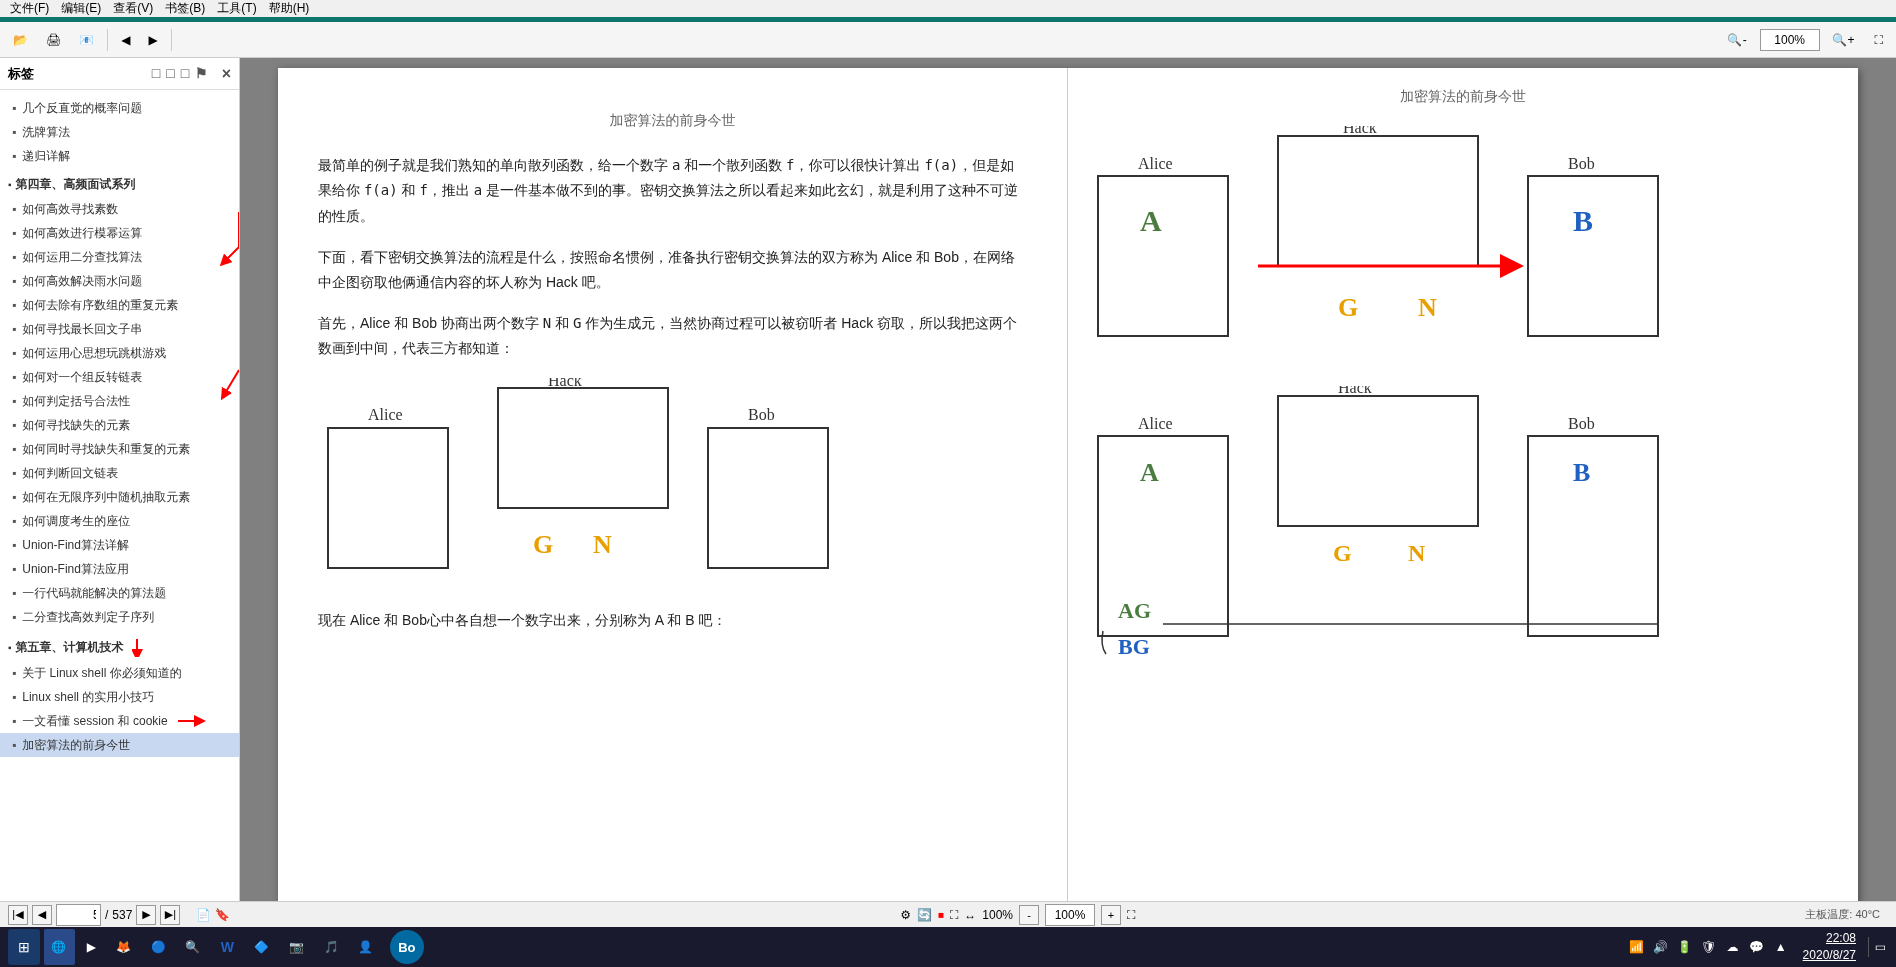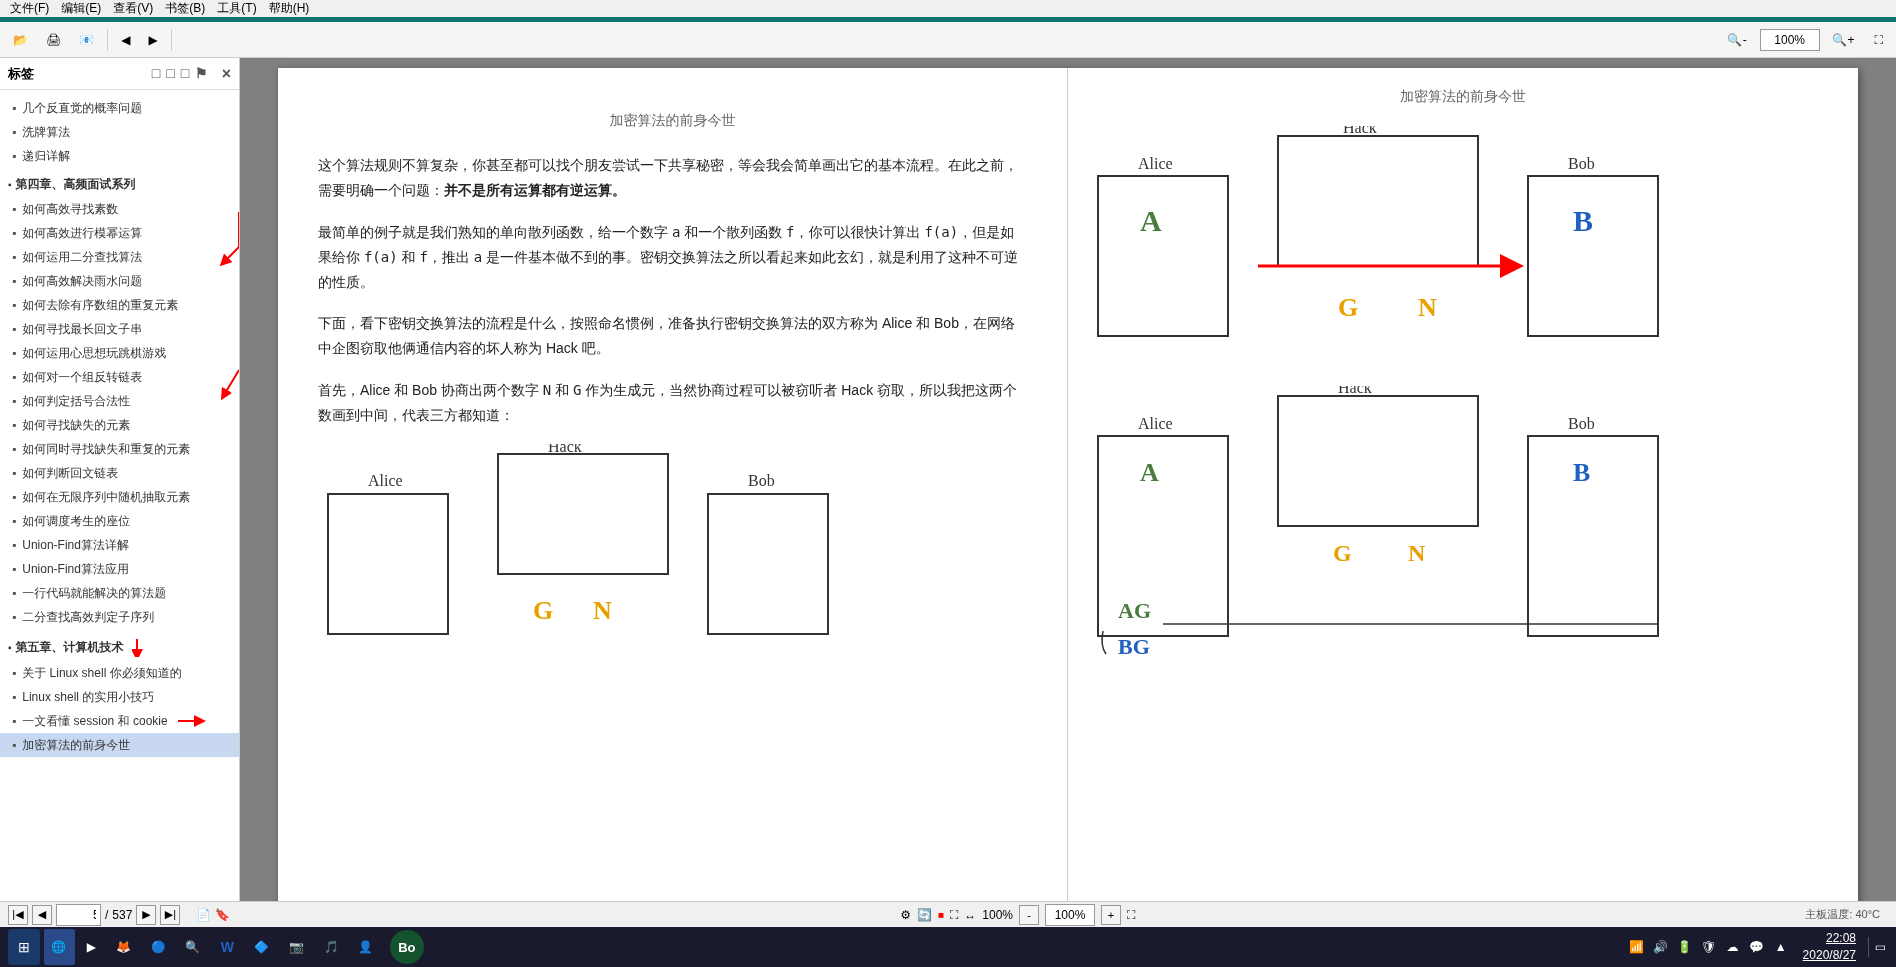--- a/index.html
+++ b/index.html
@@ -236,21 +236,21 @@
       align-items: center;
       justify-content: center;
       font-size: 11px;
     }
 
     
     .avatar-circle {
       width: 34px;
       height: 34px;
       border-radius: 50%;
-      background: #14532d;
+      background: #0369a1;
       display: flex;
       align-items: center;
       justify-content: center;
       color: white;
       font-size: 13px;
       font-weight: bold;
     }
 
     
     .right-text {
@@ -463,23 +463,20 @@
       </div>
     </div>
   </div>
 
   <div class="pdf-area">
     <div class="pdf-page">
 
       <div class="pdf-left">
         <div class="page-title-bar">加密算法的前身今世</div>
 
-        <div class="para">
-          这个算法规则不算复杂，你甚至都可以找个朋友尝试一下共享秘密，等会我会简单画出它的基本流程。在此之前，需要明确一个问题：<span class="bold">并不是所有运算都有逆运算。</span>
-        </div>
 
         <div class="para">
           最简单的例子就是我们熟知的单向散列函数，给一个数字 <code>a</code> 和一个散列函数 <code>f</code>，你可以很快计算出 <code>f(a)</code>，但是如果给你 <code>f(a)</code> 和 <code>f</code>，推出 <code>a</code> 是一件基本做不到的事。密钥交换算法之所以看起来如此玄幻，就是利用了这种不可逆的性质。
         </div>
 
         <div class="para">
           下面，看下密钥交换算法的流程是什么，按照命名惯例，准备执行密钥交换算法的双方称为 Alice 和 Bob，在网络中企图窃取他俩通信内容的坏人称为 Hack 吧。
         </div>
 
         <div class="para">
@@ -497,20 +494,23 @@
 
             <rect x="390" y="50" width="120" height="140" fill="white" stroke="#333" stroke-width="2"></rect>
             <text x="430" y="42" font-family="Comic Sans MS, cursive" font-size="16" fill="#333">Bob</text>
 
             <text x="215" y="175" font-family="Comic Sans MS, cursive" font-size="26" fill="#e8a000" font-weight="bold">G</text>
 
             <text x="275" y="175" font-family="Comic Sans MS, cursive" font-size="26" fill="#e8a000" font-weight="bold">N</text>
           </svg>
         </div>
 
+        <div class="para" style="margin-top:10px;">
+          现在 Alice 和 Bob心中各自想一个数字出来，分别称为 A 和 B 吧：
+        </div>
       </div>
 
       <div class="pdf-right">
         <div class="page-title-bar">加密算法的前身今世</div>
 
         <div style="position:relative; height:240px; margin: 0 0 20px 0;">
           <svg width="700" height="230">
 
             <rect x="10" y="50" width="130" height="160" fill="white" stroke="#333" stroke-width="2"></rect>
             <text x="50" y="43" font-family="Comic Sans MS, cursive" font-size="16" fill="#333">Alice</text>

